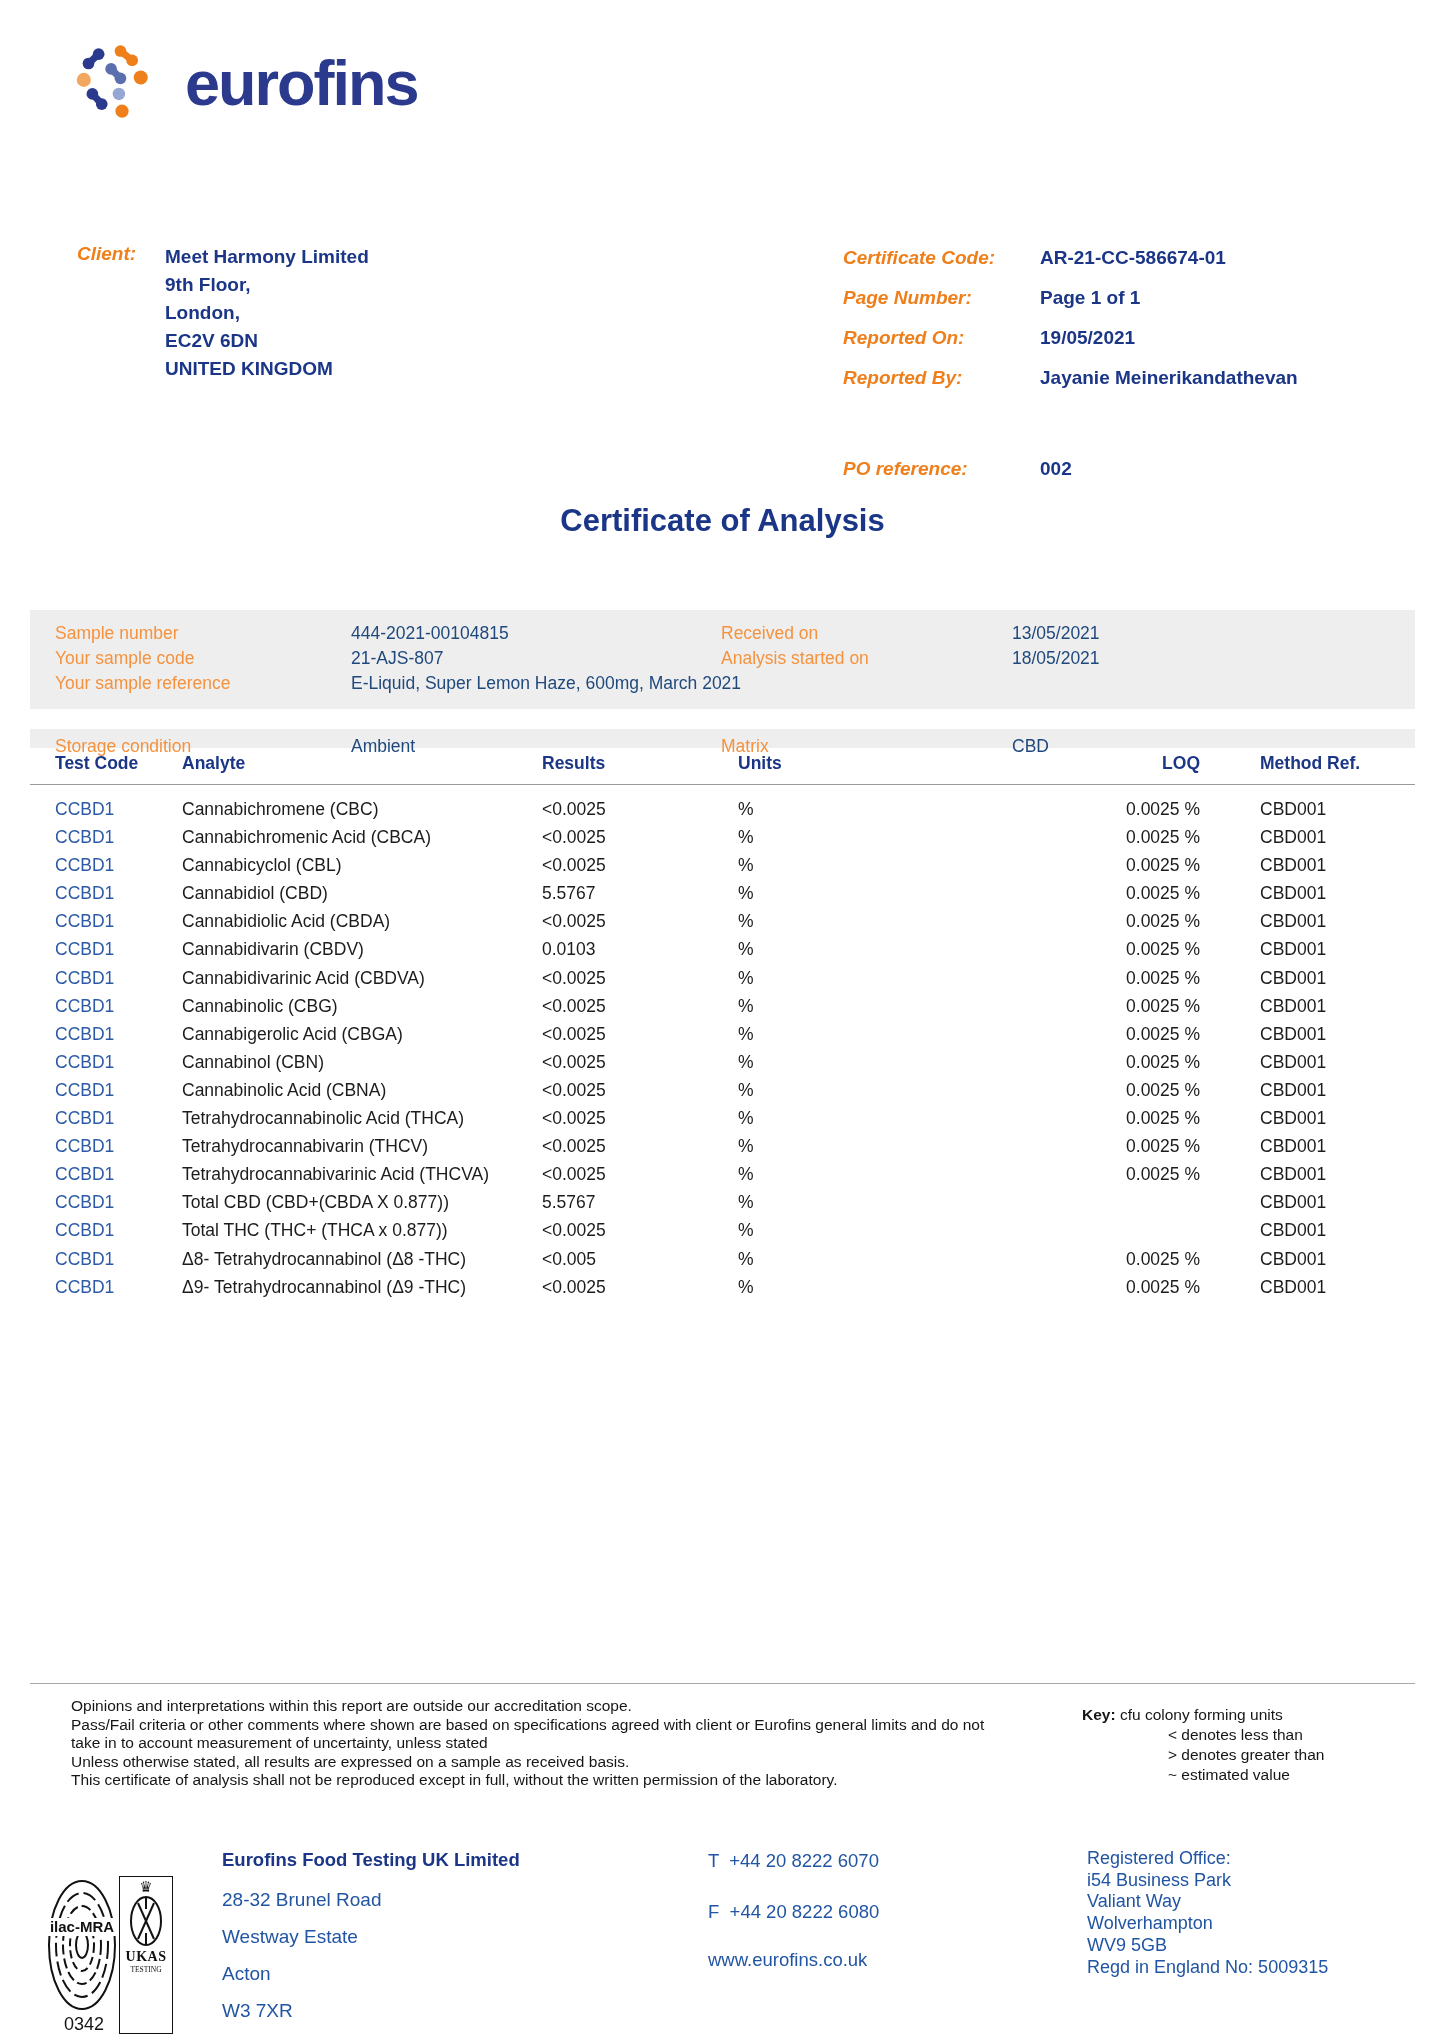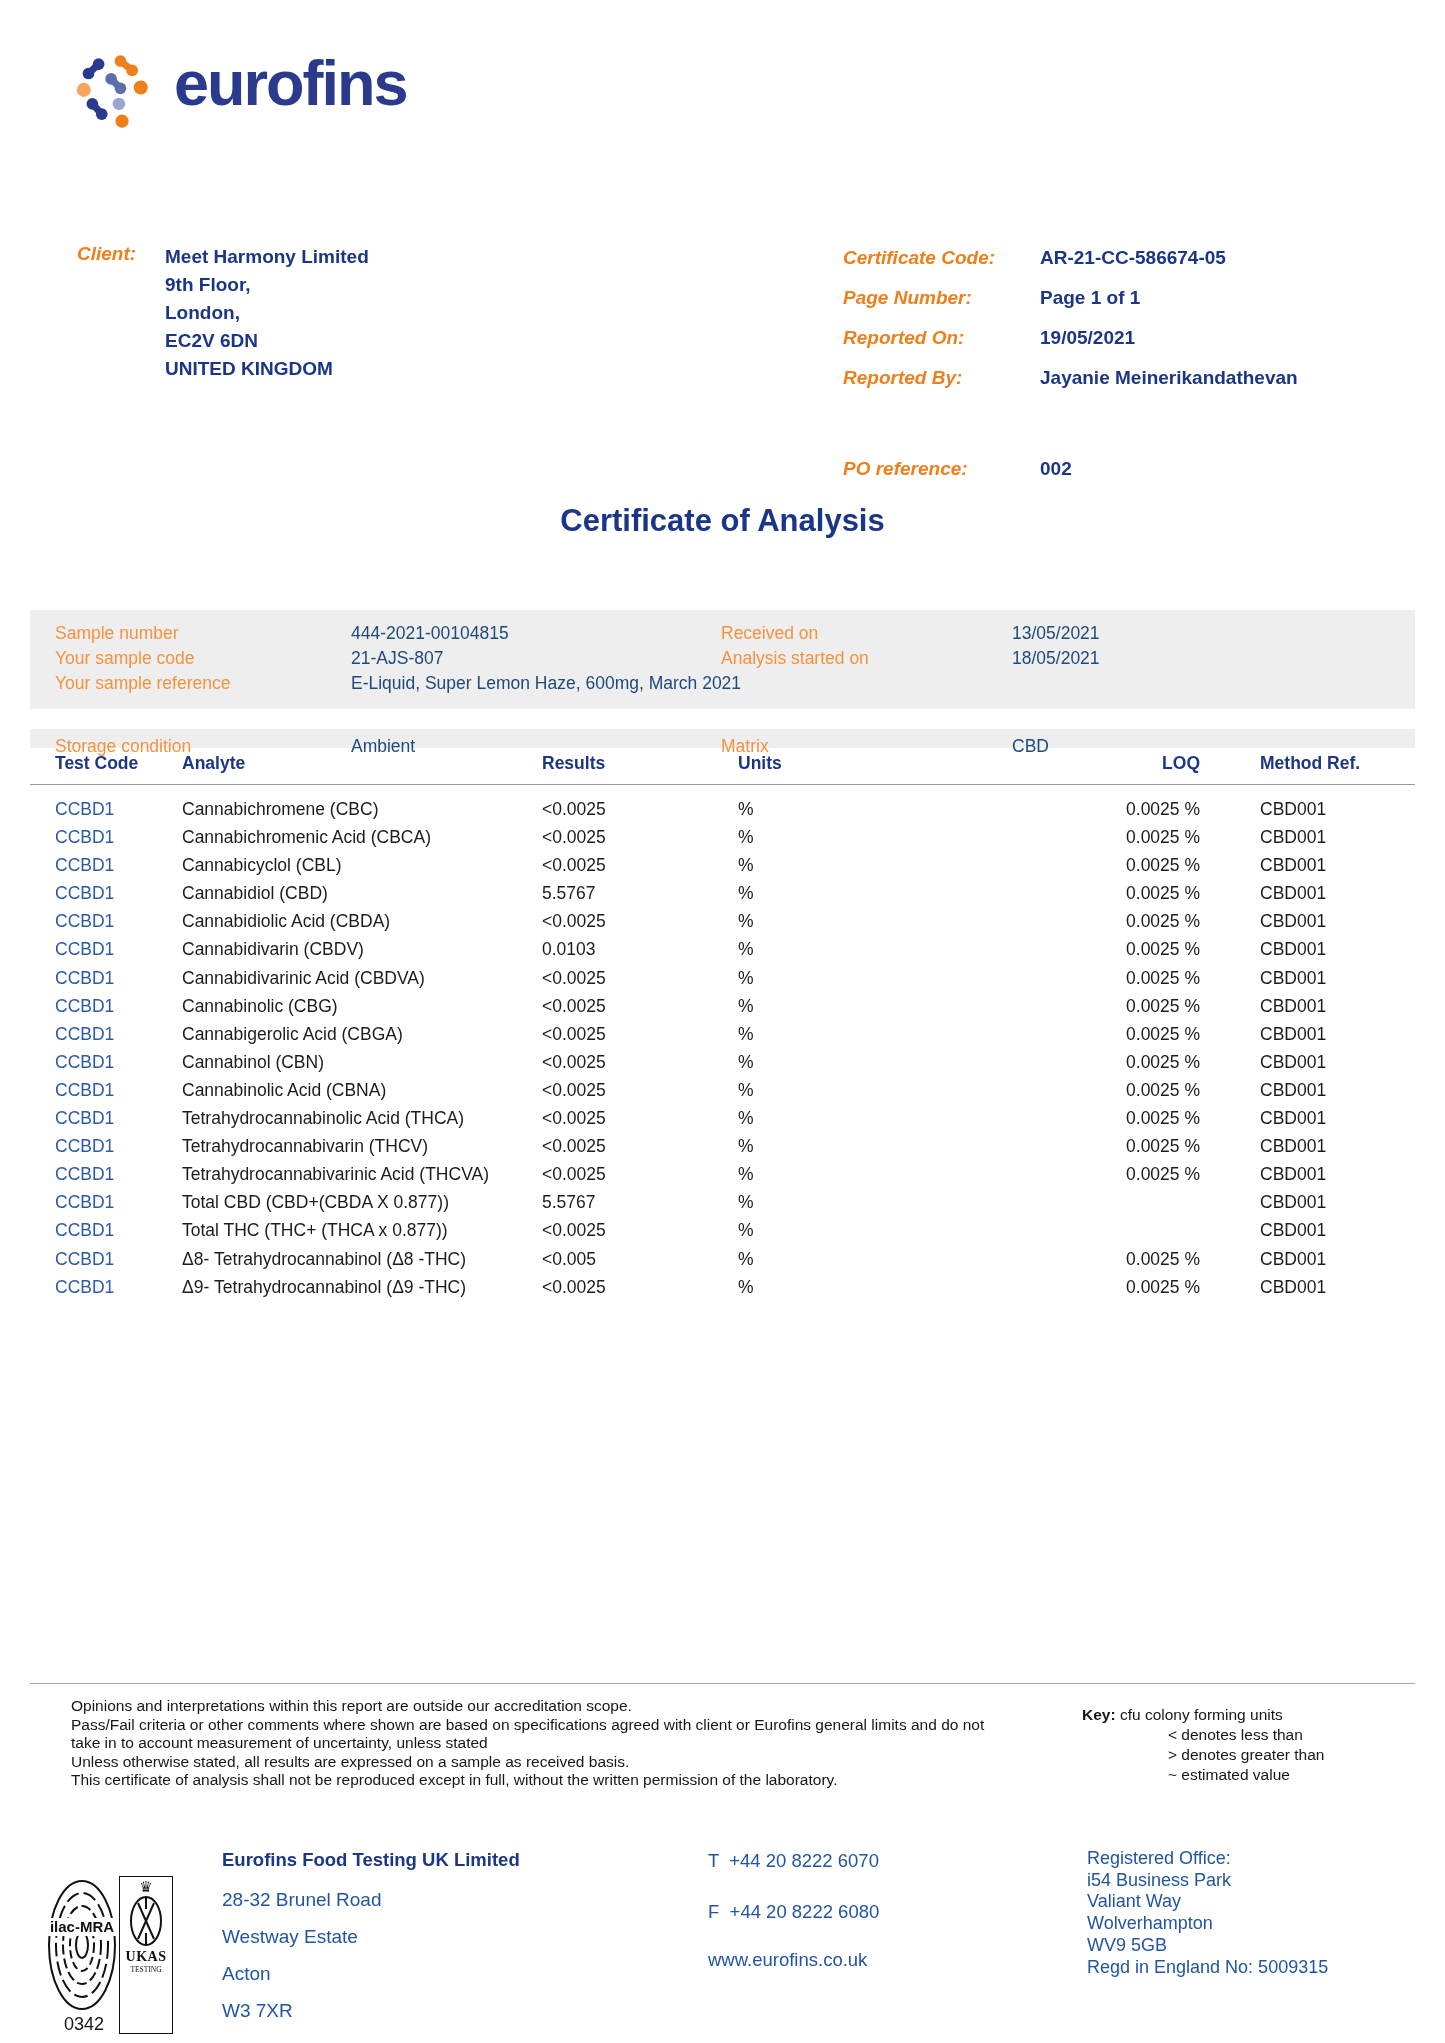--- a/index.html
+++ b/index.html
@@ -1,20 +1,20 @@
 <!DOCTYPE html>
 <html><head>
 <meta charset="utf-8">
 <style>
   html,body{margin:0;padding:0;background:#ffffff;}
   .page{position:relative;width:1445px;height:2043px;background:#ffffff;
         font-family:"Liberation Sans",sans-serif;overflow:hidden;}
 
   
-  .logo{position:absolute;left:76px;top:52px;display:flex;gap:20px;}
+  .logo{position:absolute;left:76px;top:42px;display:flex;align-items:center;gap:31px;}
   .logo-text{font-size:63px;font-weight:bold;color:#2b3a8d;letter-spacing:-2px;line-height:1;}
 
   
   .client{position:absolute;left:77px;top:243px;display:flex;font-size:19px;}
   .client-label{color:#ee7f1b;font-weight:bold;font-style:italic;width:88px;}
   .client-lines div{color:#1b3687;font-weight:bold;line-height:28px;white-space:nowrap;}
 
   
   .meta{position:absolute;left:843px;top:243px;font-size:19px;}
   .meta-row{display:flex;margin-bottom:11px;line-height:29px;}
@@ -118,21 +118,21 @@
         <div>London,</div>
         <div>EC2V 6DN</div>
         <div>UNITED KINGDOM</div>
       </div>
   </div>
 
   <div class="meta">
 
       <div class="meta-row">
         <span class="meta-label">Certificate Code:</span>
-        <span class="meta-value">AR-21-CC-586674-05</span>
+        <span class="meta-value">AR-21-CC-586674-01</span>
       </div>
 
       <div class="meta-row">
         <span class="meta-label">Page Number:</span>
         <span class="meta-value">Page 1 of 1</span>
       </div>
 
       <div class="meta-row">
         <span class="meta-label">Reported On:</span>
         <span class="meta-value">19/05/2021</span>

